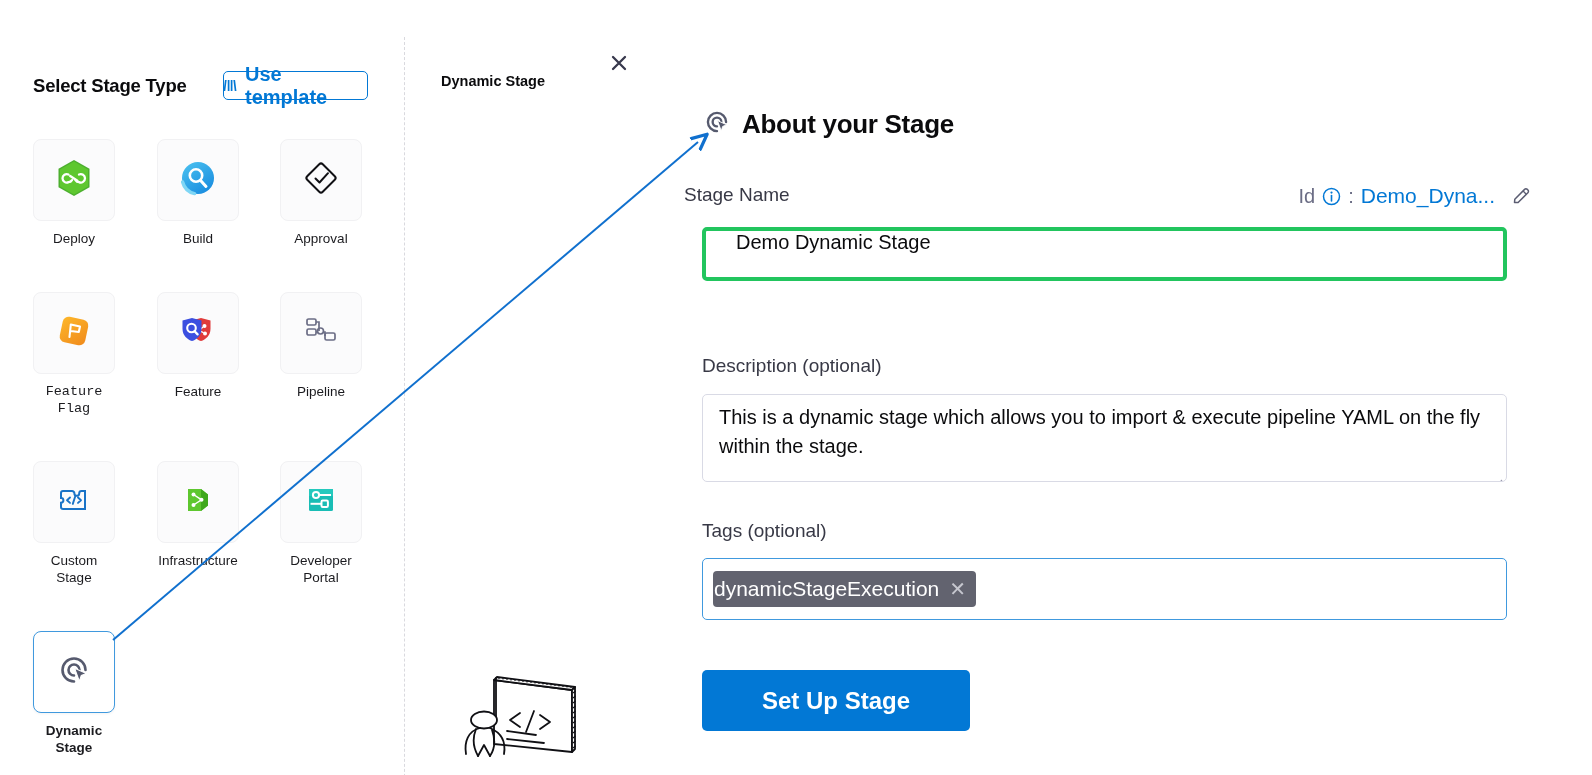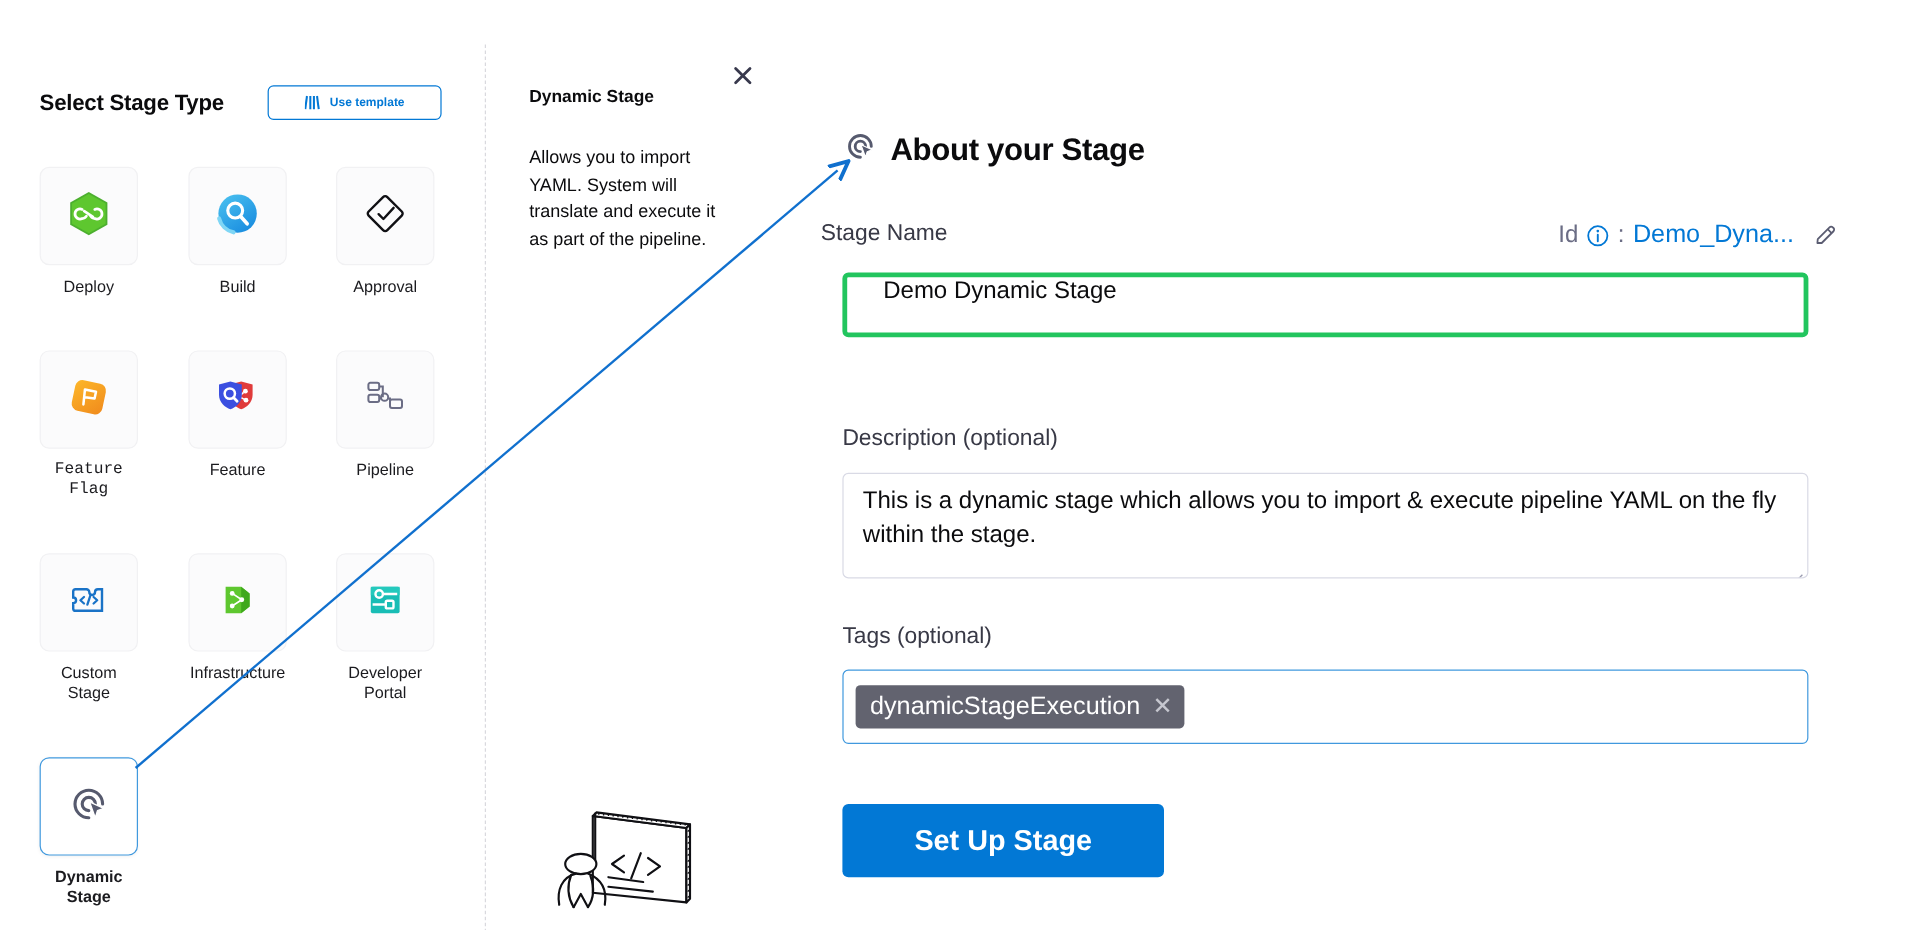--- a/index.html
+++ b/index.html
@@ -17,21 +17,21 @@
   .panel-title {
     position: absolute; left: 33px; top: 38px;
     font-size: 18.5px; font-weight: bold; color: #0b0b0d;
     letter-spacing: -0.2px;
   }
   .use-template-btn {
     position: absolute; left: 223px; top: 34px;
     width: 145px; height: 29px;
     border: 1px solid #0278d5; border-radius: 5px;
     background: #fff; color: #0278d5;
-    font-size: 10px; font-weight: bold;
+    font-size: 20px; font-weight: bold;
     display: flex; align-items: center; justify-content: center; gap: 6px;
     cursor: pointer;
   }
   .tpl-icon { display: inline-flex; align-items: center; }
 
   .stage-grid { position: absolute; left: 0; top: 0; width: 404px; height: 775px; }
   .stage-card-wrap { position: absolute; width: 82px; }
   .stage-card {
     width: 82px; height: 82px; border-radius: 8px;
     background: #fbfbfc; border: 1px solid #f1f1f3;
@@ -110,21 +110,21 @@
     cursor: nwse-resize;
   }
   .tags-box {
     position: absolute; left: 62px; top: 521px;
     width: 805px; height: 62px;
     border: 1.5px solid #4099de; border-radius: 5px; background: #fff;
     display: flex; align-items: center; padding: 0 10px;
   }
   .tag-chip {
     background: #62636f; color: #fff; border-radius: 4px;
-    height: 36px; padding: 0 10px 0 12px;
+    height: 36px; padding: 0 10px 0 1px;
     display: flex; align-items: center; gap: 10px;
     font-size: 21px;
   }
   .tag-x { color: #c6c7cf; font-size: 20px; cursor: pointer; line-height: 1; }
   .setup-btn {
     position: absolute; left: 62px; top: 633px;
     width: 268px; height: 61px;
     background: #0278d5; border: none; border-radius: 5px;
     color: #fff; font-size: 24px; font-weight: bold;
     font-family: "Liberation Sans", sans-serif;
@@ -326,21 +326,20 @@
 
   <div class="v-divider"></div>
 
   <div class="mid-panel">
     <div class="close-icon">
       <svg width="18" height="18" viewBox="0 0 18 18">
         <path d="M3 3 L15 15 M15 3 L3 15" stroke="#38394d" stroke-width="2.3" stroke-linecap="round"></path>
       </svg>
     </div>
     <div class="mid-title">Dynamic Stage</div>
-    <div class="mid-desc">Allows you to import YAML. System will translate and execute it as part of the pipeline.</div>
   </div>
 
   <div class="illustration">
     <svg width="130" height="100" viewBox="0 0 130 100">
       <g fill="none" stroke="#101014" stroke-width="1.8" stroke-linejoin="round" stroke-linecap="round">
         <path d="M42 23 L120 33 L120 95 L42 87 Z"></path>
         <path d="M42 23 L45 20 L123 30 L120 33 Z" fill="#fff"></path>
         <path d="M120 33 L123 30 L123 92 L120 95 Z" fill="#fff"></path>
         <path d="M68 56 L58 63 L68 70"></path>
         <path d="M88 58 L98 65 L88 72"></path>

